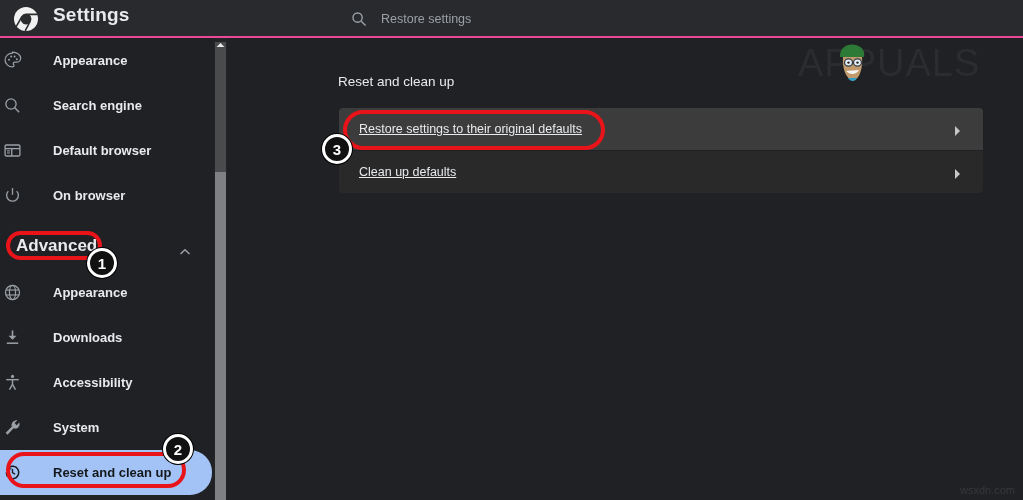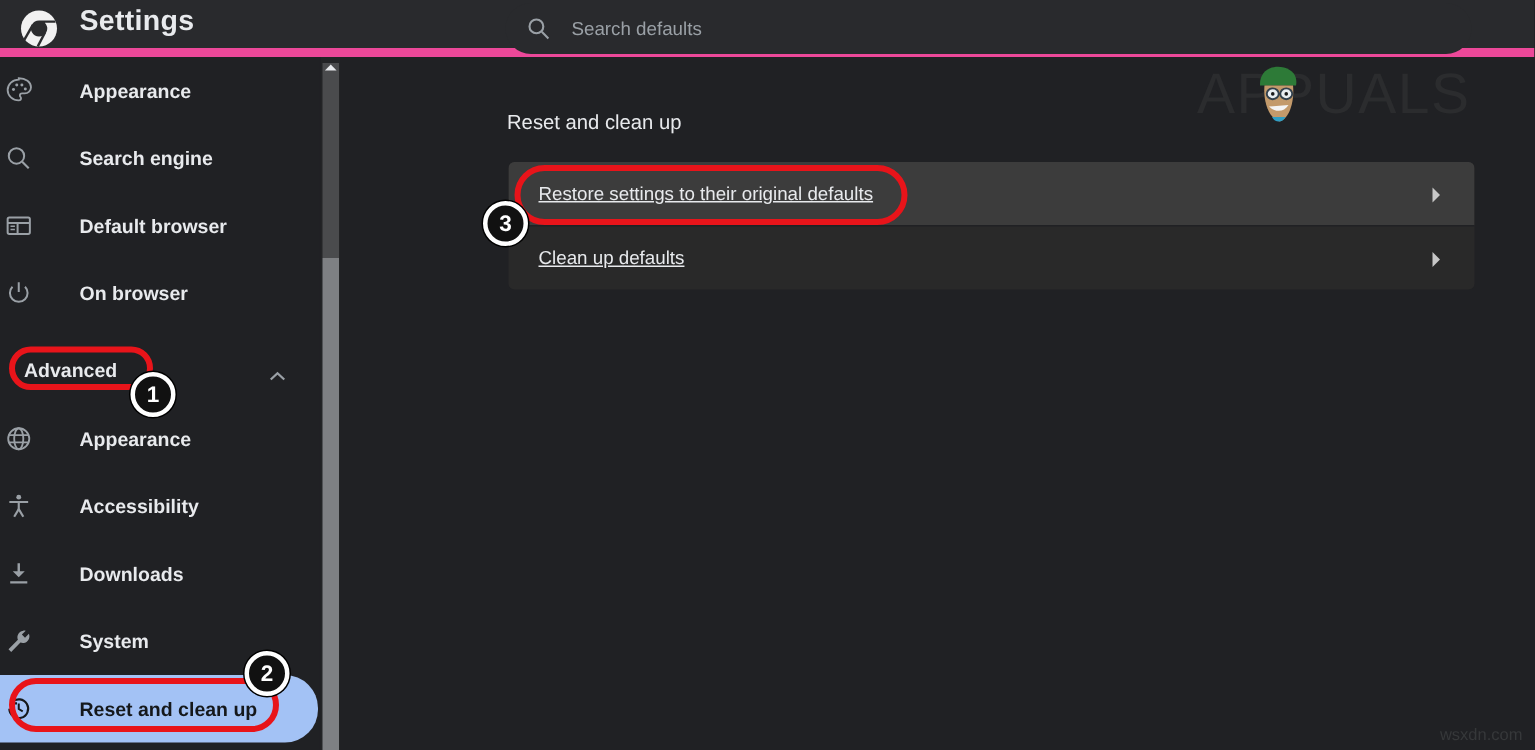--- a/index.html
+++ b/index.html
@@ -8,21 +8,21 @@
     background: #202124;
     font-family: "Liberation Sans", sans-serif;
     overflow: hidden;
   }
   .screen { position: relative; width: 1023px; height: 500px; background: #202124; }
 
   
   .header {
     position: absolute; left: 0; top: 0; width: 1023px; height: 38px;
     background: #292a2d;
-    border-bottom: 6px solid #ec4899;
+    border-bottom: 2px solid #ec4899;
     display: flex; align-items: center;
   }
   .chrome-logo {
     position: absolute; left: 12px; top: 5px;
     width: 28px; height: 28px;
   }
   .app-title {
     position: absolute; left: 53px; top: 4px;
     font-size: 19px; font-weight: bold; color: #e8eaed;
     letter-spacing: .2px;
@@ -67,21 +67,21 @@
     width: 212px;
   }
   .nav-item.selected .lbl { color: #15181b; }
   .nav-item.selected .ico svg { stroke: #15181b; fill: none; }
 
   .adv-row {
     position: relative; height: 44px;
     display: flex; align-items: center;
     padding-left: 16px; cursor: pointer;
   }
-  .adv-row .lbl { font-size: 13px; color: #e8eaed; font-weight: bold; }
+  .adv-row .lbl { font-size: 17px; color: #e8eaed; font-weight: bold; }
   .adv-chevron {
     position: absolute; right: 22px; top: 50%; transform: translateY(-50%);
     width: 12px; height: 8px;
   }
 
   
   .scrollbar {
     position: absolute; left: 214px; top: 38px; width: 13px; height: 462px;
     background: #232426;
   }
@@ -190,21 +190,21 @@
     </span>
     <div class="app-title">Settings</div>
 
     <div class="searchbar">
       <span class="search-icon">
         <svg viewBox="0 0 16 16" width="16" height="16">
           <circle cx="6.6" cy="6.6" r="4.6" fill="none" stroke="#9aa0a6" stroke-width="1.4"></circle>
           <line x1="10.2" y1="10.2" x2="14.6" y2="14.6" stroke="#9aa0a6" stroke-width="1.4"></line>
         </svg>
       </span>
-      <span class="search-placeholder">Search defaults</span>
+      <span class="search-placeholder">Restore settings</span>
     </div>
   </div>
 
   <div class="sidebar">
 
     <div class="nav-item" style="height:45px;">
       <span class="ico">
         <svg viewBox="0 0 20 20" width="19" height="19">
           <path d="M10 2.2c-4.3 0-7.8 3.2-7.8 7.3 0 4 3.5 7.3 7.8 7.3.9 0 1.6-.7 1.6-1.5 0-.4-.2-.8-.4-1-.3-.3-.4-.6-.4-1 0-.8.7-1.5 1.6-1.5h1.8c2.4 0 4.4-1.9 4.4-4.2 0-3.6-3.7-6.4-8.6-6.4z" fill="none" stroke="#9aa0a6" stroke-width="1.3"></path>
           <circle cx="6.3" cy="9.2" r="1.05" fill="#9aa0a6"></circle>
@@ -266,39 +266,39 @@
           <line x1="2.8" y1="7.4" x2="17.2" y2="7.4" stroke="#9aa0a6" stroke-width="1.2"></line>
           <line x1="2.8" y1="12.6" x2="17.2" y2="12.6" stroke="#9aa0a6" stroke-width="1.2"></line>
         </svg>
       </span>
       <span class="lbl">Appearance</span>
     </div>
 
     <div class="nav-item">
       <span class="ico">
         <svg viewBox="0 0 20 20" width="19" height="19">
+          <line x1="10" y1="2.6" x2="10" y2="11.6" stroke="#9aa0a6" stroke-width="1.7"></line>
+          <path d="M5.8 8.2 L10 12.4 L14.2 8.2 Z" fill="#9aa0a6"></path>
+          <line x1="4" y1="16" x2="16" y2="16" stroke="#9aa0a6" stroke-width="1.6"></line>
+        </svg>
+      </span>
+      <span class="lbl">Downloads</span>
+    </div>
+
+    <div class="nav-item">
+      <span class="ico">
+        <svg viewBox="0 0 20 20" width="19" height="19">
           <circle cx="10" cy="3.6" r="1.7" fill="#9aa0a6"></circle>
           <line x1="3.4" y1="7" x2="16.6" y2="7" stroke="#9aa0a6" stroke-width="1.5"></line>
           <line x1="10" y1="6.4" x2="10" y2="12.4" stroke="#9aa0a6" stroke-width="1.5"></line>
           <line x1="10" y1="12" x2="6.8" y2="17.4" stroke="#9aa0a6" stroke-width="1.5"></line>
           <line x1="10" y1="12" x2="13.2" y2="17.4" stroke="#9aa0a6" stroke-width="1.5"></line>
         </svg>
       </span>
       <span class="lbl">Accessibility</span>
-    </div>
-
-    <div class="nav-item">
-      <span class="ico">
-        <svg viewBox="0 0 20 20" width="19" height="19">
-          <line x1="10" y1="2.6" x2="10" y2="11.6" stroke="#9aa0a6" stroke-width="1.7"></line>
-          <path d="M5.8 8.2 L10 12.4 L14.2 8.2 Z" fill="#9aa0a6"></path>
-          <line x1="4" y1="16" x2="16" y2="16" stroke="#9aa0a6" stroke-width="1.6"></line>
-        </svg>
-      </span>
-      <span class="lbl">Downloads</span>
     </div>
 
     <div class="nav-item">
       <span class="ico">
         <svg viewBox="0 0 20 20" width="19" height="19">
           <path d="M13.6 2.6a4.6 4.6 0 0 0-4.2 6.4L2.8 15.6l1.9 1.9 6.5-6.6a4.6 4.6 0 0 0 6.3-4.2c0-.7-.15-1.3-.4-1.9l-2.7 2.7-2.2-2.2 2.7-2.7c-.6-.25-1.2-.4-1.9-.4z" fill="#9aa0a6"></path>
         </svg>
       </span>
       <span class="lbl">System</span>
     </div>

